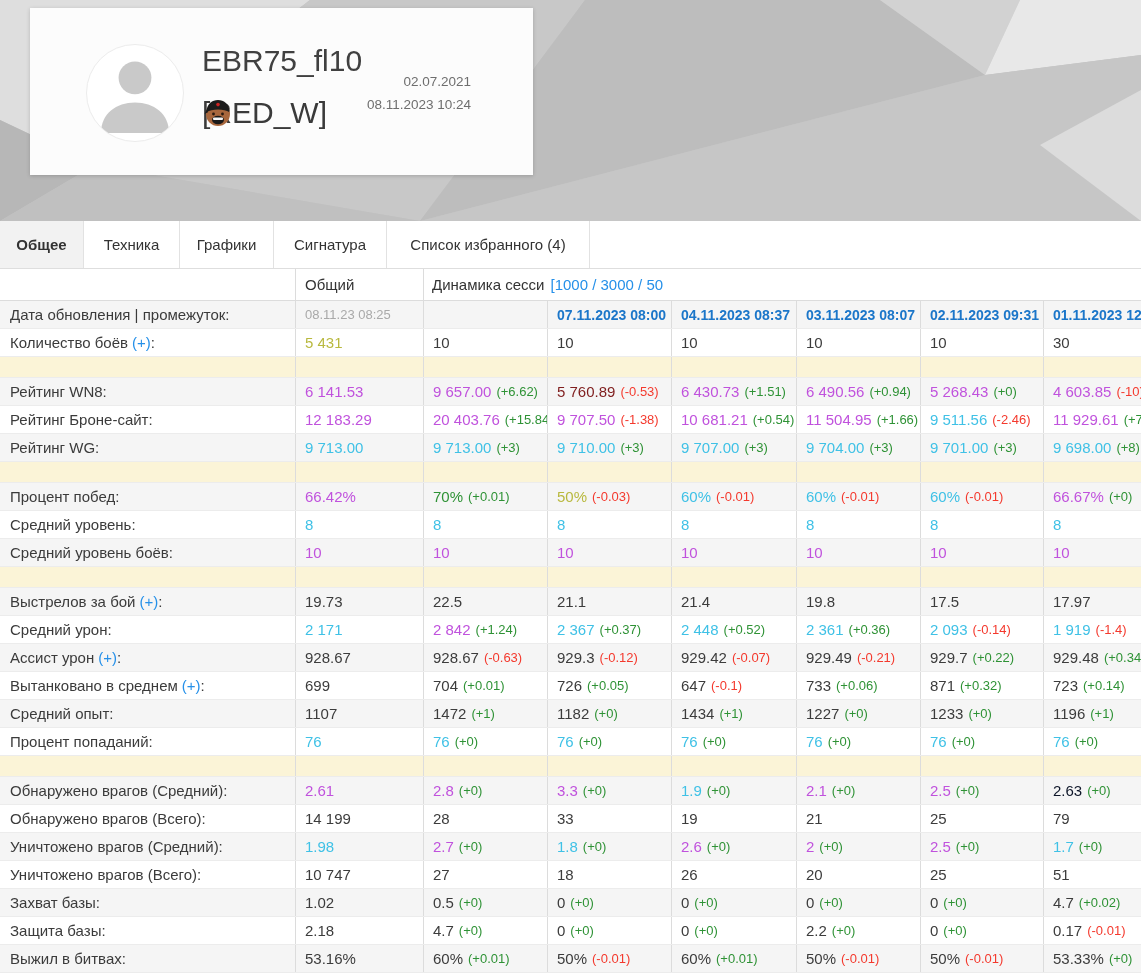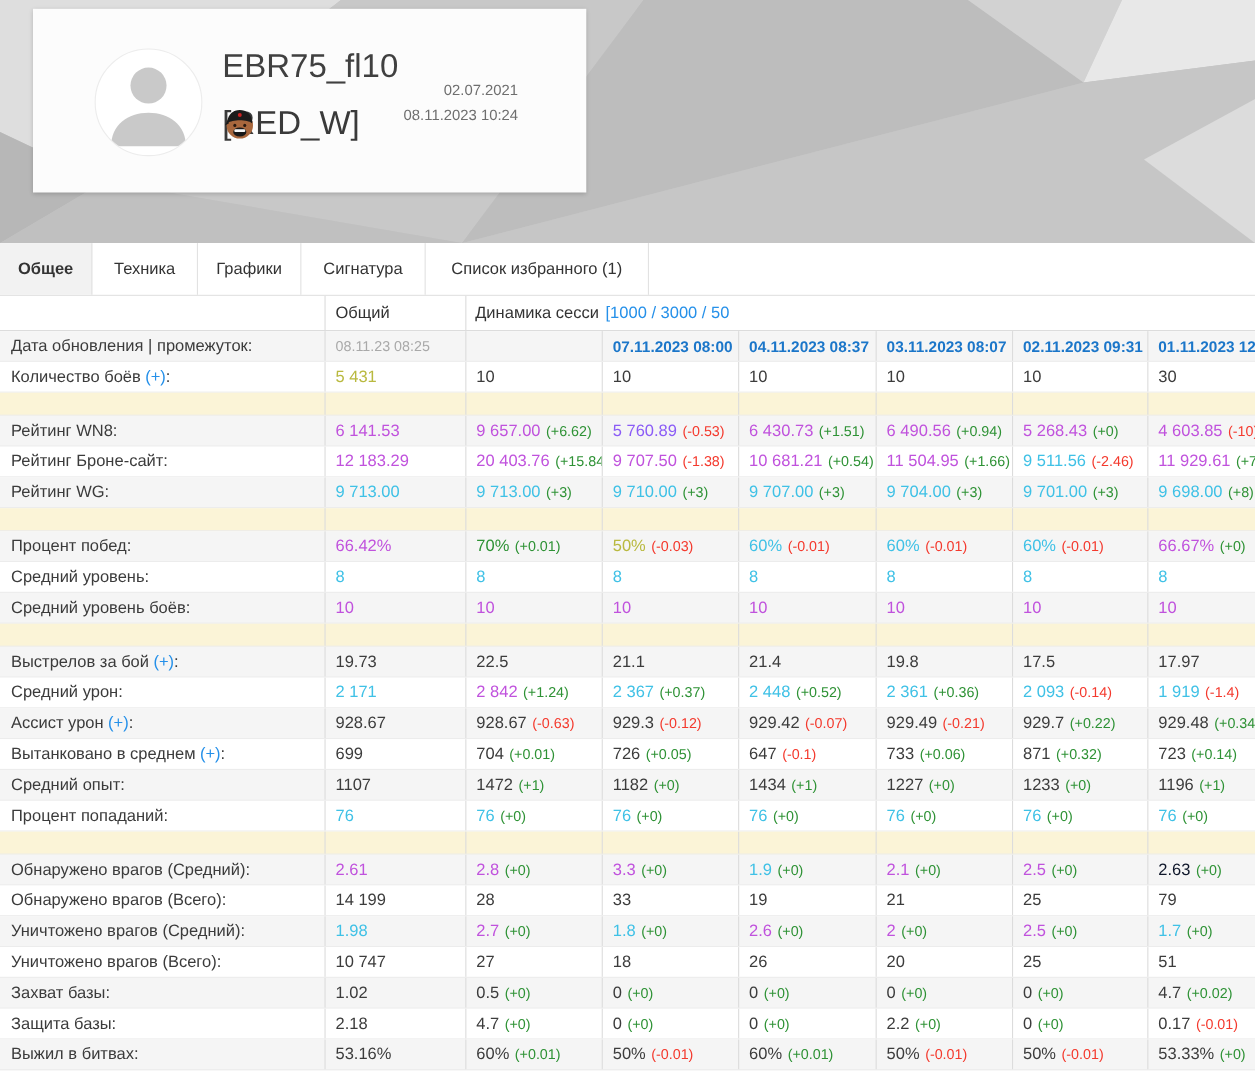--- a/index.html
+++ b/index.html
@@ -92,21 +92,21 @@
       <div>08.11.2023 10:24</div>
     </div>
   </div>
 </div>
 
 <div class="tabbar" id="tabbar">
     <div class="tab active" style="width: 84px;">Общее</div>
     <div class="tab" style="width: 96px;">Техника</div>
     <div class="tab" style="width: 94px;">Графики</div>
     <div class="tab" style="width: 113px;">Сигнатура</div>
-    <div class="tab" style="width: 203px;">Список избранного (1)</div>
+    <div class="tab" style="width: 203px;">Список избранного (4)</div>
   </div>
 
 <div class="table">
   <div class="hrow">
     <div class="hlabel cell"></div>
     <div class="hoverall cell">Общий</div>
     <div class="hdyn cell">
       <span>Динамика сесси</span>
       <span style="color:#2590e9;cursor:pointer">[1000 / 3000 / 50</span>
     </div>
@@ -177,21 +177,21 @@
       <div class="row alt">
         <div class="cell lcell" style="width: 296px;">Рейтинг WN8:</div>
         <div class="cell vcell" style="width: 127px;">
           <span style="color: rgb(192, 82, 221);">6 141.53</span>
         </div>
         <div class="cell vcell bordered" style="width: 124px;">
           <span style="color: rgb(192, 82, 221);">9 657.00</span>
           <span class="delta" style="color: rgb(46, 146, 53);">(+6.62)</span>
         </div>
         <div class="cell vcell bordered" style="width: 124px;">
-          <span style="color: #8b5cf6;">5 760.89</span>
+          <span style="color: #7f1d1d;">5 760.89</span>
           <span class="delta" style="color: rgb(244, 57, 45);">(-0.53)</span>
         </div>
         <div class="cell vcell bordered" style="width: 125px;">
           <span style="color: rgb(192, 82, 221);">6 430.73</span>
           <span class="delta" style="color: rgb(46, 146, 53);">(+1.51)</span>
         </div>
         <div class="cell vcell bordered" style="width: 124px;">
           <span style="color: rgb(192, 82, 221);">6 490.56</span>
           <span class="delta" style="color: rgb(46, 146, 53);">(+0.94)</span>
         </div>

